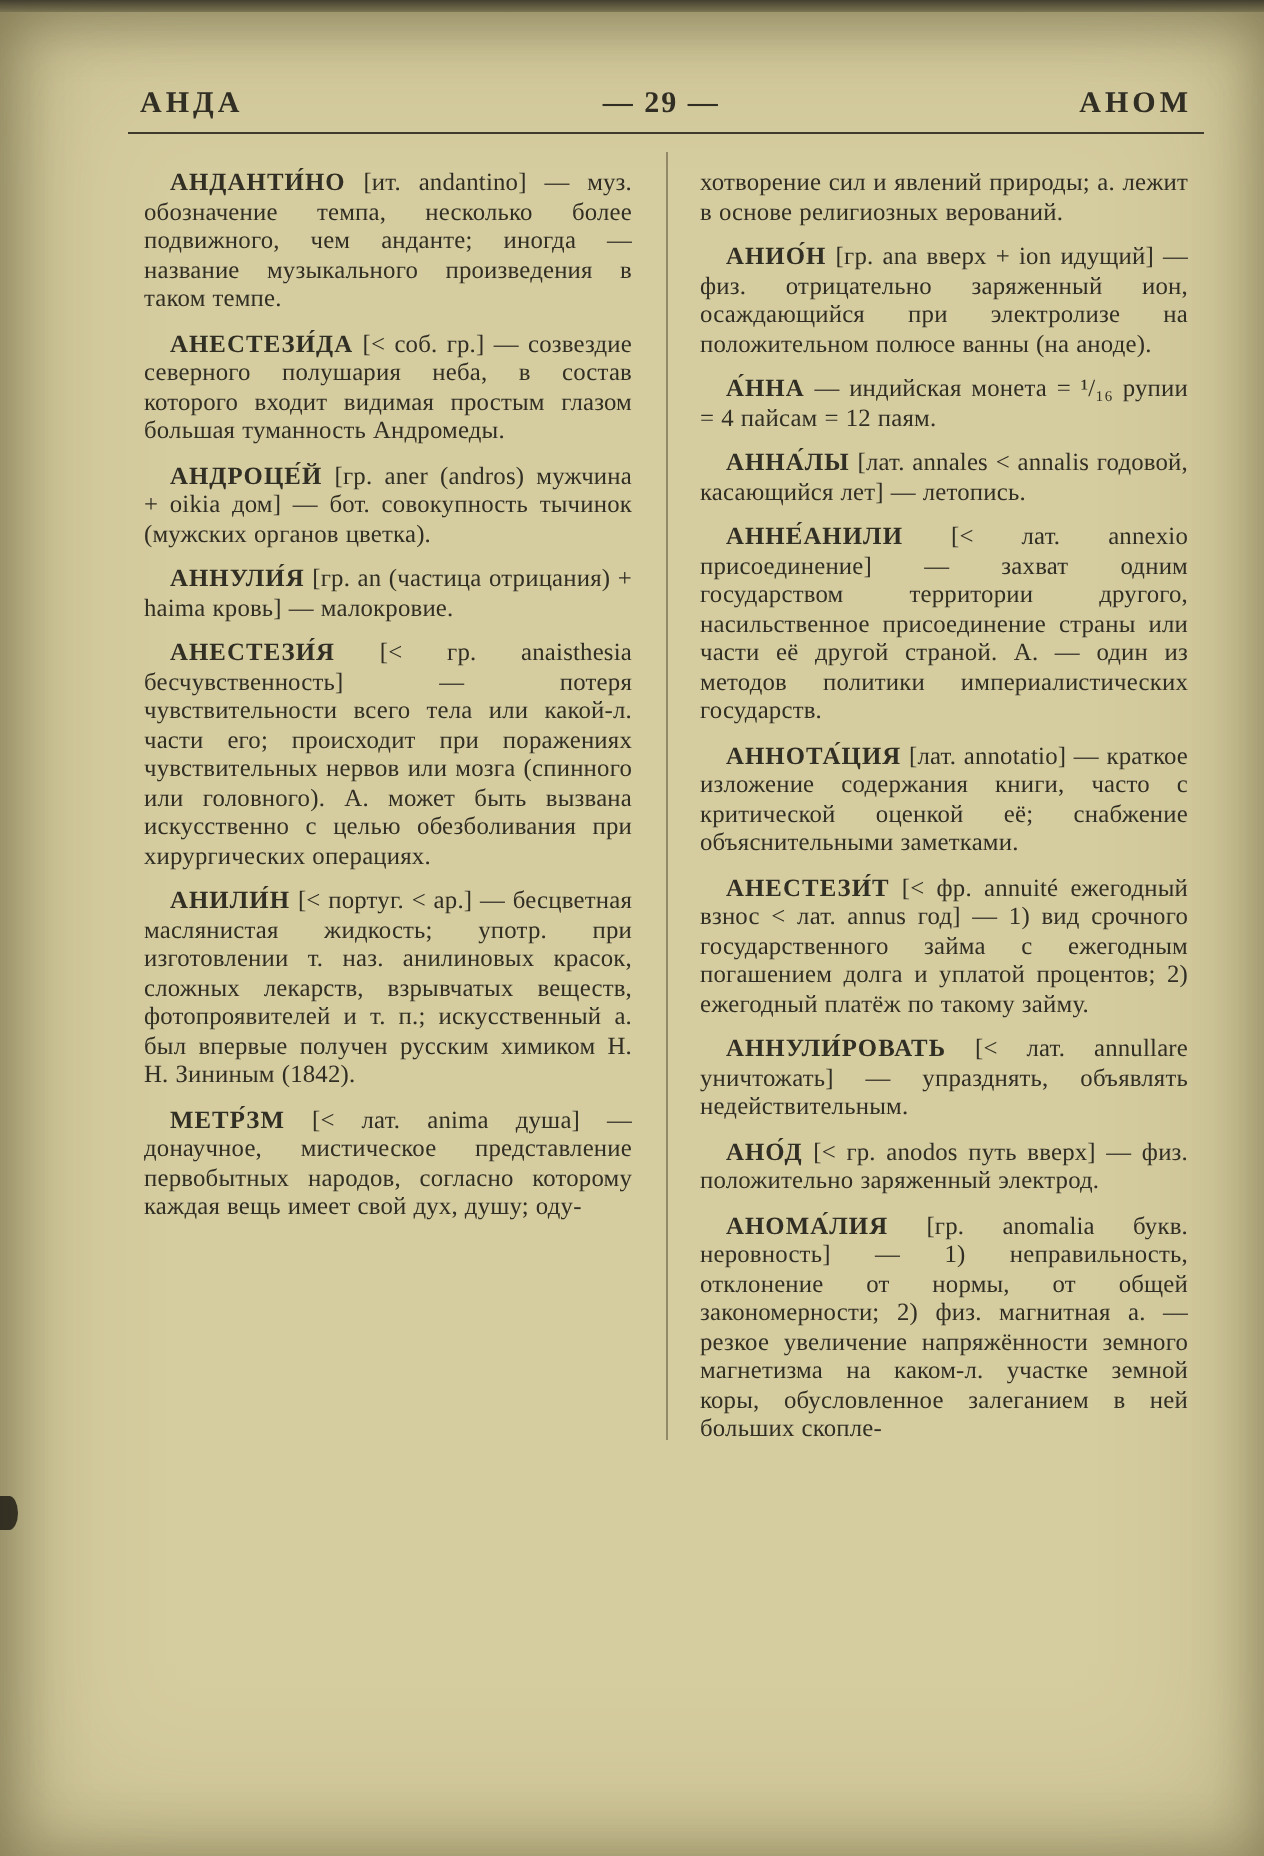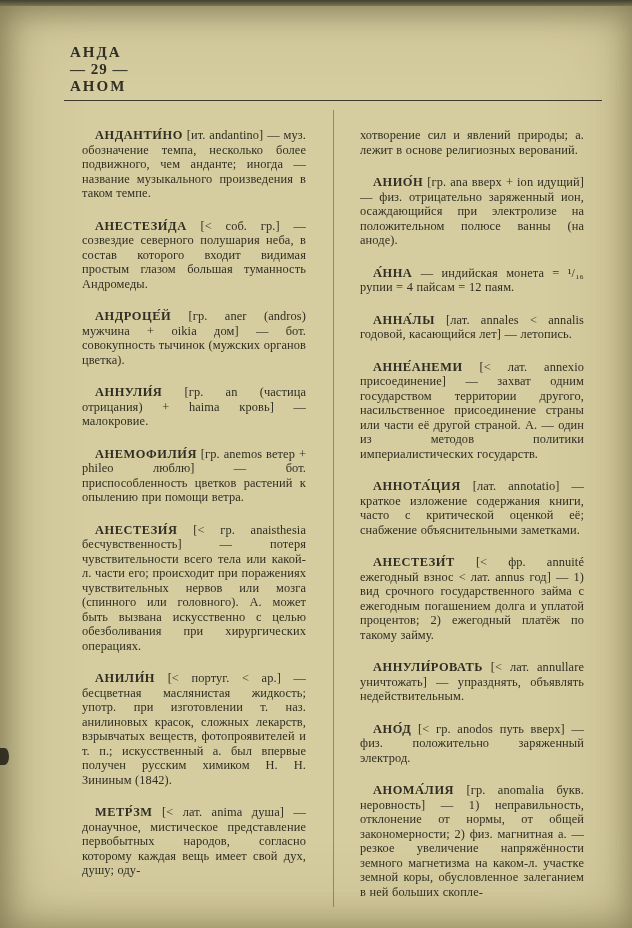--- a/index.html
+++ b/index.html
@@ -28,35 +28,34 @@
   }
   .content{
     position:absolute;top:44px;left:0;right:0;bottom:0;
     padding:0 30px 0 64px;
   }
   .running-head{
     display:flex;justify-content:space-between;align-items:baseline;
     font-weight:bold;font-size:15px;letter-spacing:2px;
     padding:0 6px 5px 6px;
     border-bottom:1.5px solid #3f3b2c;
-    flex-direction:column;
   }
   .running-head .pageno{letter-spacing:1px;}
   .columns{
     position:relative;
     display:flex;gap:18px;
     margin-top:9px;
   }
   .col-divider{
     position:absolute;top:0;bottom:10px;left:50%;width:1px;
     background:rgba(90,84,58,.55);
   }
   .col{width:50%;}
   p.entry{
-    margin:18px;
+    margin:8px;
     font-size:12.4px;line-height:14.5px;
     text-align:justify;text-indent:13px;
     word-spacing:.3px;letter-spacing:.1px;
   }
   p.entry.no-indent{text-indent:0;}
   b.head{font-weight:bold;letter-spacing:.55px;}
 </style>
 </head>
 <body>
 
@@ -73,32 +72,31 @@
     </div>
 
     <div class="columns">
       <div class="col-divider"></div>
 
       <div class="col">
         <p class="entry"><b class="head">АНДАНТИ́НО</b><span> [ит. andantino] — муз. обозначение темпа, несколько более подвижного, чем анданте; иногда — название музыкального произведения в таком темпе.</span></p>
         <p class="entry"><b class="head">АНЕСТЕЗИ́ДА</b><span> [&lt; соб. гр.] — созвездие северного полушария неба, в состав которого входит видимая простым глазом большая туманность Андромеды.</span></p>
         <p class="entry"><b class="head">АНДРОЦЕ́Й</b><span> [гр. aner (andros) мужчина + oikia дом] — бот. совокупность тычинок (мужских органов цветка).</span></p>
         <p class="entry"><b class="head">АННУЛИ́Я</b><span> [гр. an (частица отрицания) + haima кровь] — малокровие.</span></p>
-        <p class="entry"><b class="head">АНЕМОФИЛИ́Я</b><span> [гр. anemos ветер + phileo люблю] — бот. приспособленность цветков растений к опылению при помощи ветра.</span></p>
         <p class="entry"><b class="head">АНЕСТЕЗИ́Я</b><span> [&lt; гр. anaisthesia бесчувственность] — потеря чувствительности всего тела или какой-л. части его; происходит при поражениях чувствительных нервов или мозга (спинного или головного). А. может быть вызвана искусственно с целью обезболивания при хирургических операциях.</span></p>
         <p class="entry"><b class="head">АНИЛИ́Н</b><span> [&lt; португ. &lt; ар.] — бесцветная маслянистая жидкость; употр. при изготовлении т. наз. анилиновых красок, сложных лекарств, взрывчатых веществ, фотопроявителей и т. п.; искусственный а. был впервые получен русским химиком Н. Н. Зининым (1842).</span></p>
         <p class="entry"><b class="head">МЕТР́ЗМ</b><span> [&lt; лат. anima душа] — донаучное, мистическое представление первобытных народов, согласно которому каждая вещь имеет свой дух, душу; оду-</span></p>
       </div>
 
       <div class="col">
         <p class="entry no-indent"><span>хотворение сил и явлений природы; а. лежит в основе религиозных верований.</span></p>
         <p class="entry"><b class="head">АНИО́Н</b><span> [гр. ana вверх + ion идущий] — физ. отрицательно заряженный ион, осаждающийся при электролизе на положительном полюсе ванны (на аноде).</span></p>
         <p class="entry"><b class="head">А́ННА</b><span> — индийская монета = ¹/₁₆ рупии = 4 пайсам = 12 паям.</span></p>
         <p class="entry"><b class="head">АННА́ЛЫ</b><span> [лат. annales &lt; annalis годовой, касающийся лет] — летопись.</span></p>
-        <p class="entry"><b class="head">АННЕ́АНЕМИ</b><span> [&lt; лат. annexio присоединение] — захват одним государством территории другого, насильственное присоединение страны или части её другой страной. А. — один из методов политики империалистических государств.</span></p>
+        <p class="entry"><b class="head">АННЕ́АНИЛИ</b><span> [&lt; лат. annexio присоединение] — захват одним государством территории другого, насильственное присоединение страны или части её другой страной. А. — один из методов политики империалистических государств.</span></p>
         <p class="entry"><b class="head">АННОТА́ЦИЯ</b><span> [лат. annotatio] — краткое изложение содержания книги, часто с критической оценкой её; снабжение объяснительными заметками.</span></p>
         <p class="entry"><b class="head">АНЕСТЕЗИ́Т</b><span> [&lt; фр. annuité ежегодный взнос &lt; лат. annus год] — 1) вид срочного государственного займа с ежегодным погашением долга и уплатой процентов; 2) ежегодный платёж по такому займу.</span></p>
         <p class="entry"><b class="head">АННУЛИ́РОВАТЬ</b><span> [&lt; лат. annullare уничтожать] — упразднять, объявлять недействительным.</span></p>
         <p class="entry"><b class="head">АНО́Д</b><span> [&lt; гр. anodos путь вверх] — физ. положительно заряженный электрод.</span></p>
         <p class="entry"><b class="head">АНОМА́ЛИЯ</b><span> [гр. anomalia букв. неровность] — 1) неправильность, отклонение от нормы, от общей закономерности; 2) физ. магнитная а. — резкое увеличение напряжённости земного магнетизма на каком-л. участке земной коры, обусловленное залеганием в ней больших скопле-</span></p>
       </div>
     </div>
 
   </div>
 </div>

